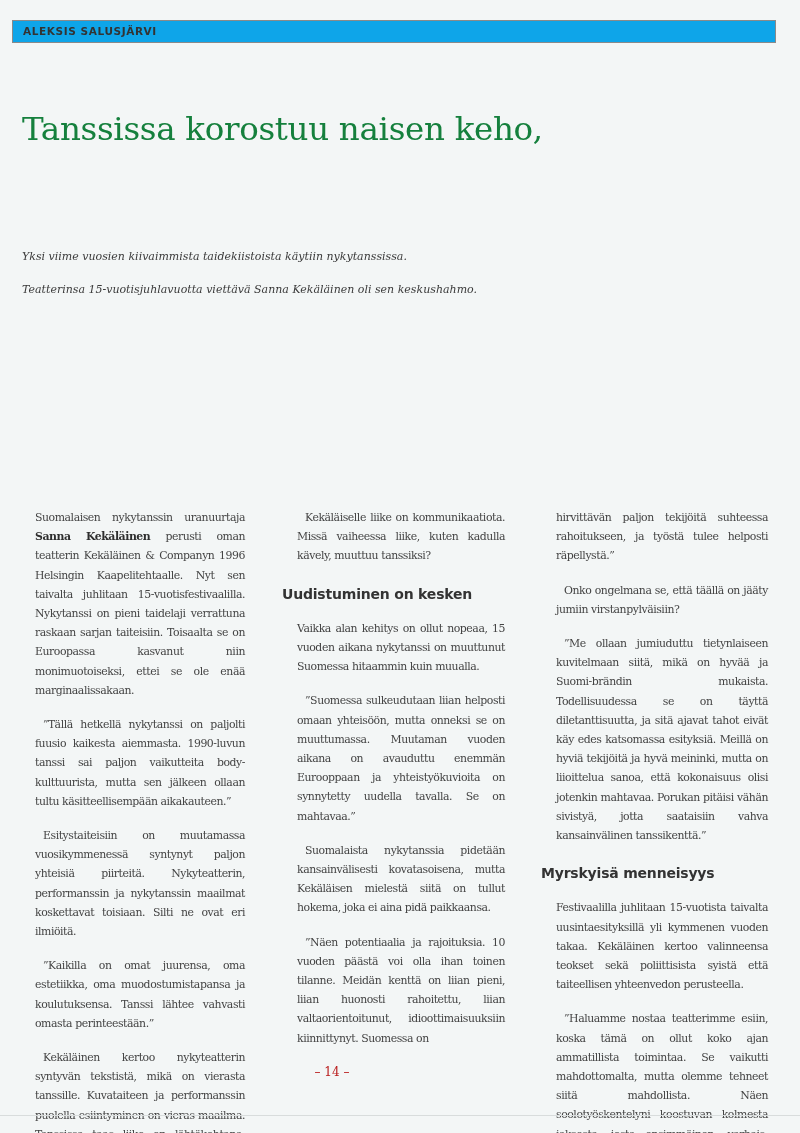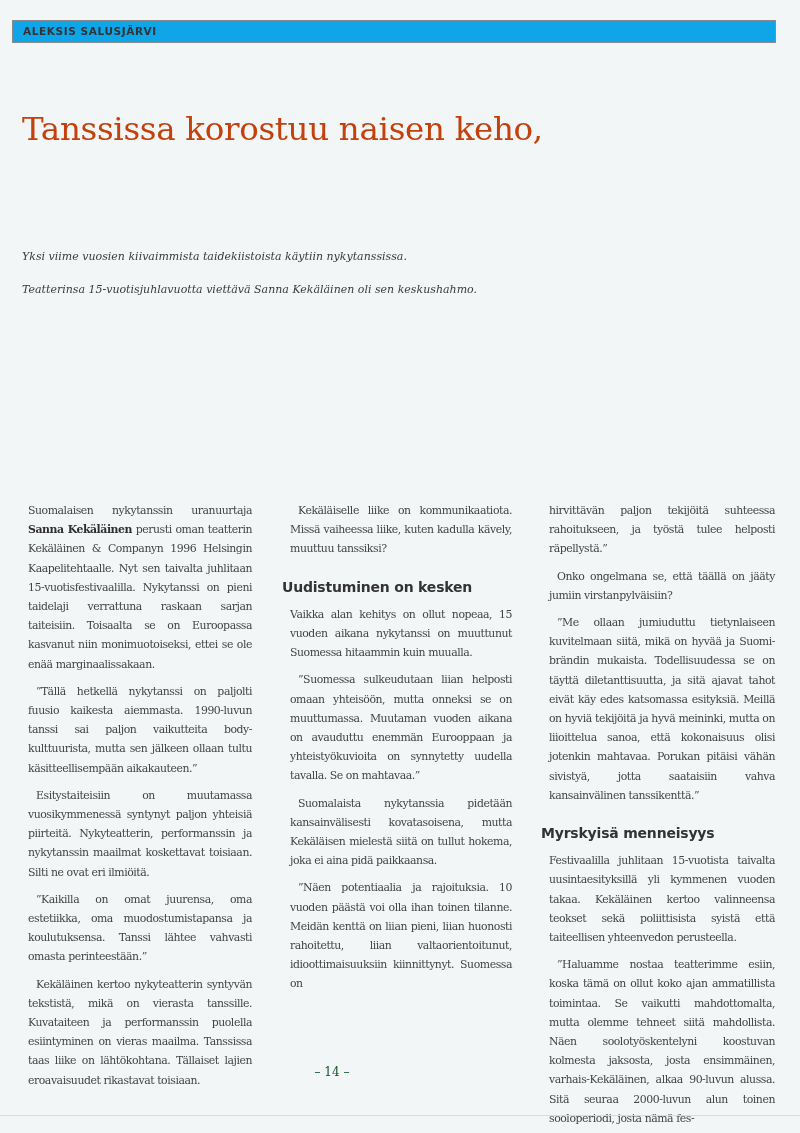--- a/index.html
+++ b/index.html
@@ -15,47 +15,47 @@
     background: #0ea5e9;
   }
   .header-bar span {
     position: absolute; left: 10px; top: 4px;
     font-family: "DejaVu Sans", sans-serif; font-weight: bold;
     font-size: 10.5px; letter-spacing: 0.6px; color: #333;
   }
   .title {
     position: absolute; left: 22px; top: 107px; width: 700px;
     font-family: "DejaVu Serif", serif; font-size: 32.5px; line-height: 45px;
-    color: #c2410c; font-weight: normal; letter-spacing: -0.3px;
+    color: #15803d; font-weight: normal; letter-spacing: -0.3px;
   }
   .lede {
     position: absolute; left: 22px; top: 240px; width: 760px;
     font-family: "DejaVu Serif", serif; font-style: italic;
     font-size: 11px; line-height: 33px; color: #3a3a3a;
   }
   .col {
     position: absolute; top: 493px; width: 240px;
     font-family: "DejaVu Serif", serif; font-size: 10.9px; line-height: 19.2px;
     color: #444; text-align: justify; letter-spacing: -0.45px;
   }
-  .col p { margin: 8px; text-indent: 8px; hyphens: manual; }
+  .col p { margin: 15px; text-indent: 8px; hyphens: manual; }
   .col p.first { text-indent: 0; }
   .col p.noindent { text-indent: 0; }
   .col h3 {
     margin: 19px 0 0 0; font-family: "DejaVu Sans", sans-serif;
     font-size: 14px; line-height: 19.2px; font-weight: bold; color: #333;
     letter-spacing: -0.2px;
   }
   .col1 { left: 20px; }
   .col2 { left: 282px; width: 238px; }
   .col3 { left: 541px; width: 242px; }
   .col2 p.first { text-indent: 8px; }
   .page-num {
     position: absolute; left: 0; width: 664px; top: 1065px; text-align: center;
-    font-family: "DejaVu Serif", serif; font-size: 12px; color: #14532d;
+    font-family: "DejaVu Serif", serif; font-size: 12px; color: #b91c1c;
   }
   .bottom-rule {
     position: absolute; left: 0; top: 1115px; width: 800px; height: 1px;
     background: #d8dcdc;
   }
   b.name { font-weight: bold; color: #2e2e2e; }
 </style>
 </head>
 <body>
 

